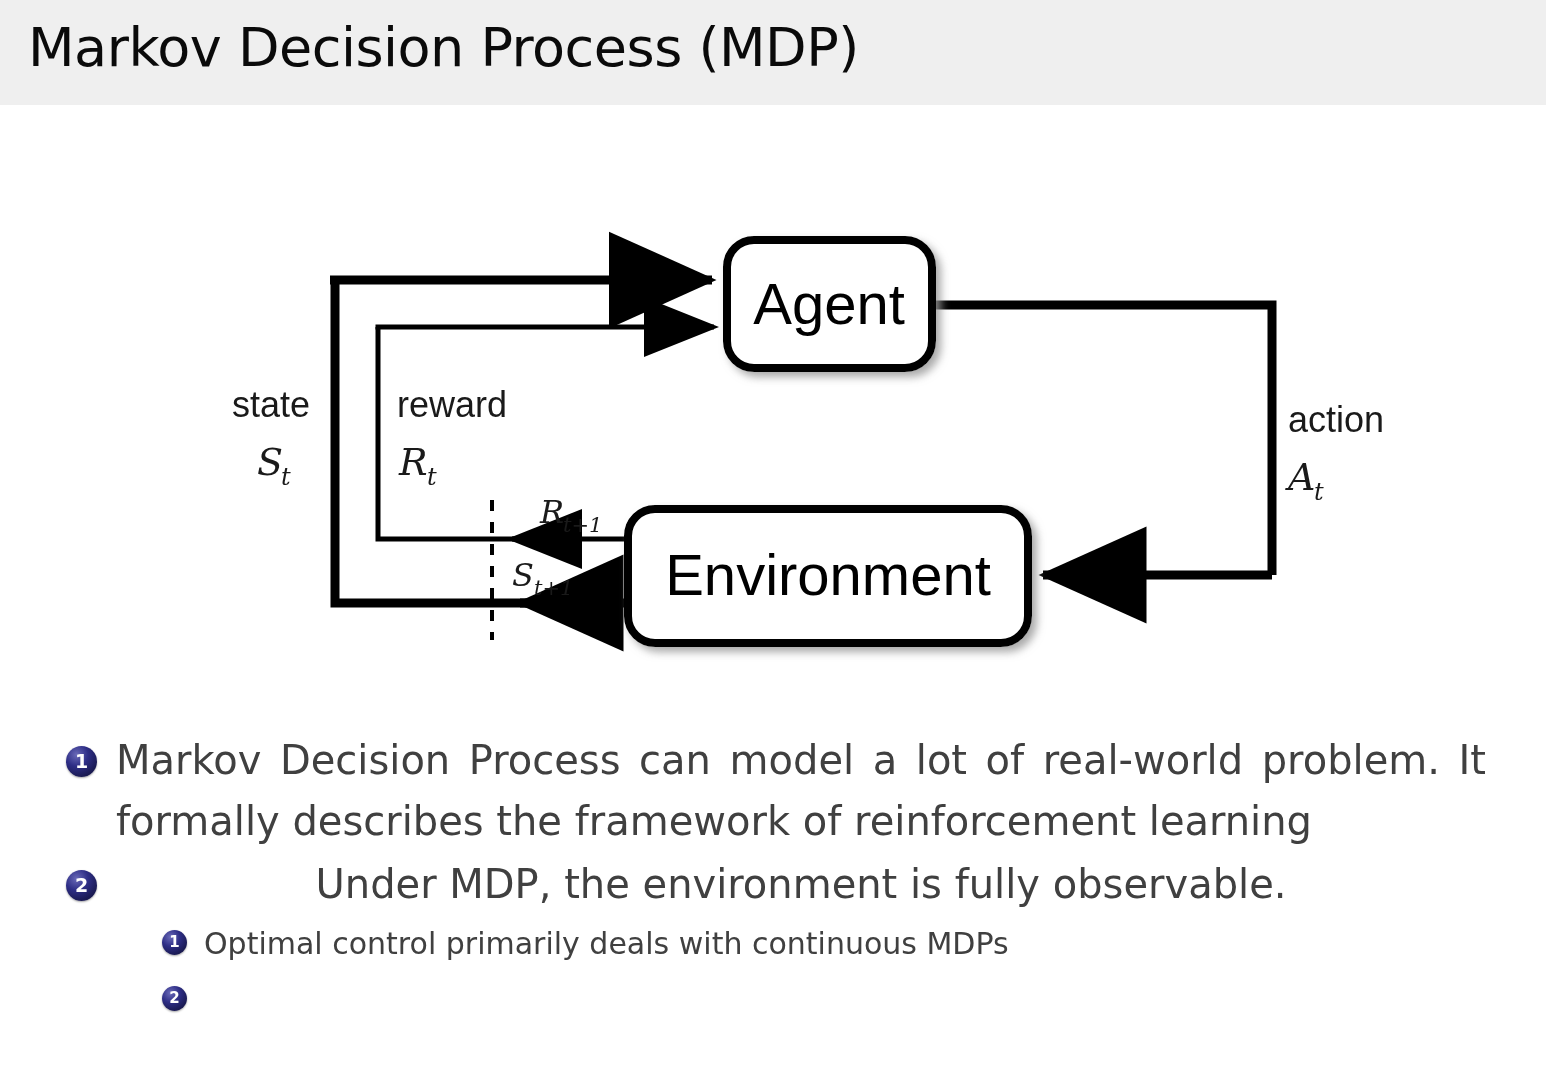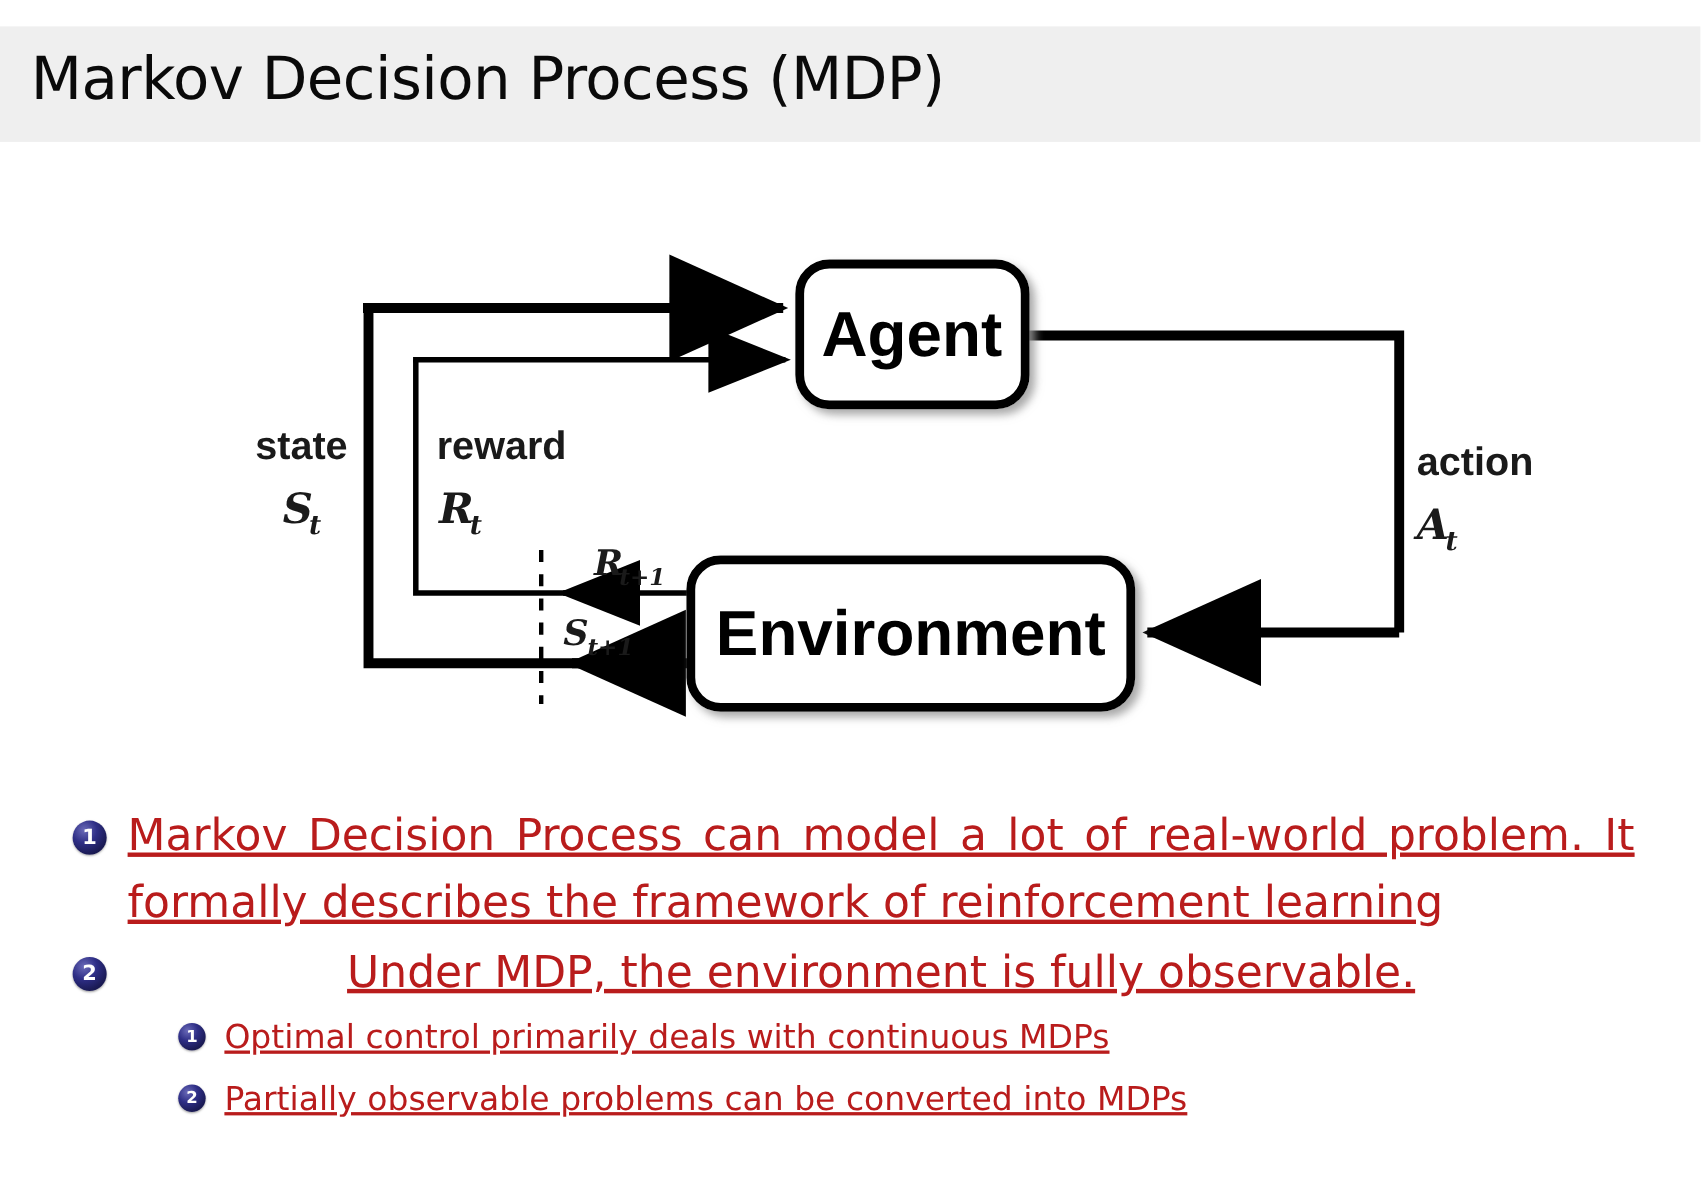--- a/index.html
+++ b/index.html
@@ -17,42 +17,40 @@
   }
 
   
   #slide-header {
     position: absolute;
     left: 0; top: 0;
     width: 1546px;
     height: 105px;
     background: #efefef;
     box-sizing: border-box;
-    margin-top: 24px;
   }
   #slide-title {
     position: absolute;
     left: 28px;
     top: 16px;
     font-family: "DejaVu Sans", sans-serif;
     font-size: 54px;
     font-weight: 400;
     letter-spacing: -0.5px;
     color: #0a0a0a;
     white-space: nowrap;
   }
 
   
   #diagram-area {
     position: absolute;
     left: 0;
     top: 105px;
     width: 1274px;
     height: 600px;
-    font-weight: bold;
   }
   #diagram-svg {
     position: absolute;
     left: 0; top: 0;
   }
   .dg-box-label {
     font-family: "Liberation Sans", sans-serif;
     font-size: 58px;
     fill: #000000;
   }
@@ -128,22 +126,21 @@
   .level2 .bullet-marker {
     width: 25px;
     height: 25px;
     line-height: 25px;
     font-size: 15px;
     margin-top: 13px;
     margin-right: 17px;
   }
   .bullet-text {
     font-family: "DejaVu Sans", sans-serif;
-    color: #b91c1c;
-    text-decoration: underline;
+    color: #404040;
   }
   .level1 .bullet-text {
     font-size: 40px;
     line-height: 61px;
     font-weight: 400;
     width: 1370px;
     text-align: justify;
     text-justify: inter-word;
   }
   .level1 .bullet-text.nojustify {
@@ -250,16 +247,15 @@
     <span class="bullet-text nojustify">Under MDP, the environment is fully observable.</span>
   </div>
 
   <div class="bullet-row level2">
     <span class="bullet-marker">1</span>
     <span class="bullet-text">Optimal control primarily deals with continuous MDPs</span>
   </div>
 
   <div class="bullet-row level2">
     <span class="bullet-marker">2</span>
-    <span class="bullet-text">Partially observable problems can be converted into MDPs</span>
   </div>
 
 </div>
 
 </body></html>

